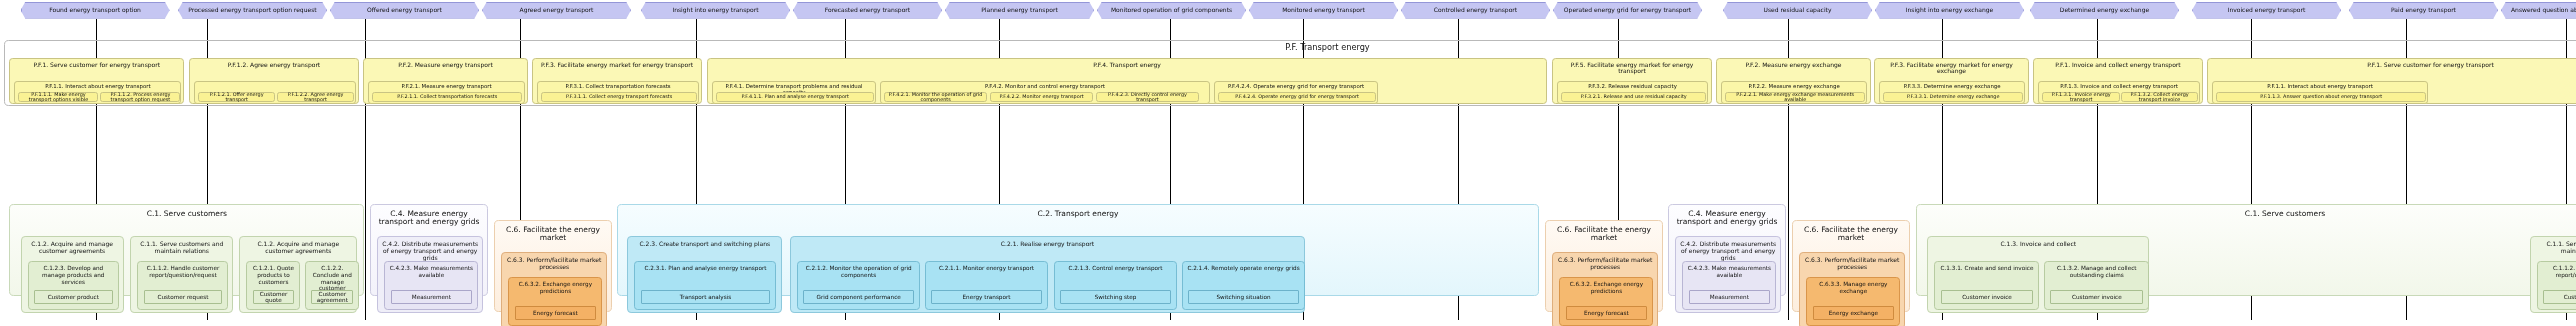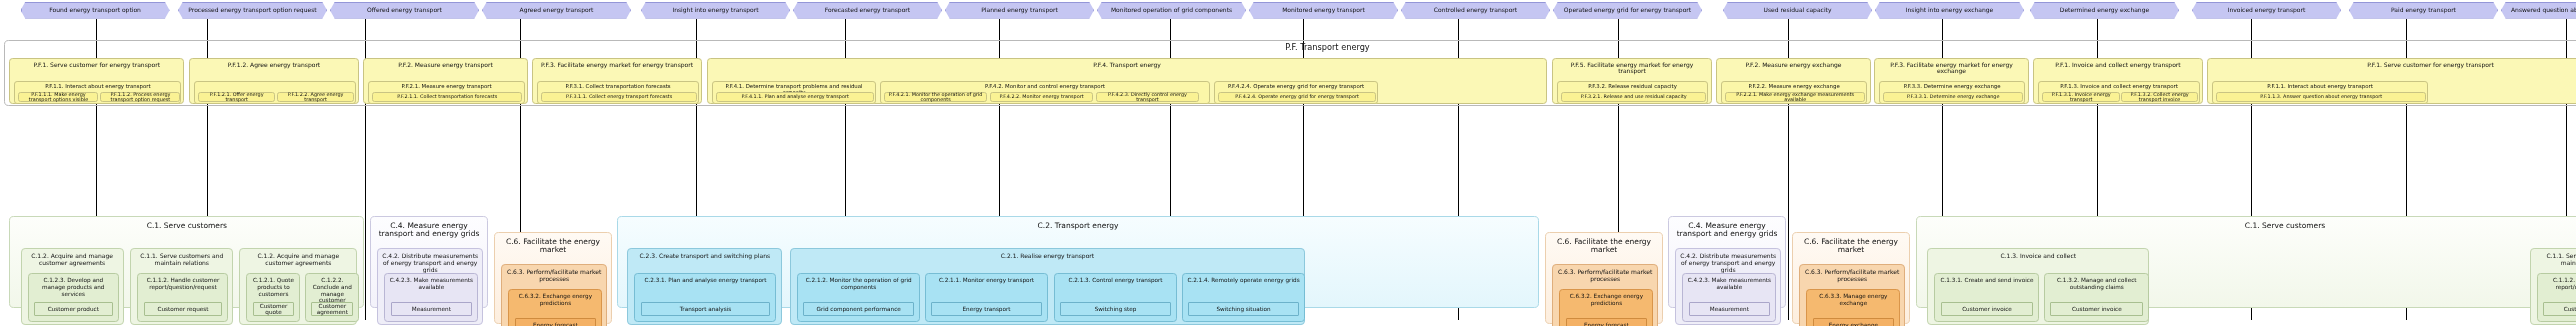--- a/index.html
+++ b/index.html
@@ -28,21 +28,21 @@
 
   .pf2{position:absolute;top:21.6px;height:23px;background:#fbf6a8;border:0.5px solid #c9c483;
        border-radius:3.1px;box-sizing:border-box;}
   .pf2 > .lvl-title{position:absolute;left:0;right:0;top:1.5px;text-align:center;font-size:5.4px;color:#111;line-height:1.15;padding:0 2.1px;}
 
   .pf3{position:absolute;top:10.3px;height:10.3px;background:#faf294;border:0.5px solid #c9c483;
        border-radius:2.6px;box-sizing:border-box;display:flex;align-items:center;justify-content:center;
        text-align:center;font-size:4.9px;color:#111;line-height:1.1;padding:0 1.5px;}
 
   
-  .cap{position:absolute;top:216px;height:92px;border-radius:4.6px;box-sizing:border-box;}
+  .cap{position:absolute;top:204px;height:92px;border-radius:4.6px;box-sizing:border-box;}
   .cap > .cap-title{position:absolute;left:0;right:0;top:4.6px;text-align:center;font-size:7.5px;color:#111;line-height:1.18;padding:0 4.1px;}
 
   .cap-l2{position:absolute;top:31px;height:77px;border-radius:4.1px;box-sizing:border-box;}
   .cap-l2 > .l2-title{position:absolute;left:0;right:0;top:3.1px;text-align:center;font-size:6px;color:#111;line-height:1.18;padding:0 2.6px;}
 
   .cap-l3{position:absolute;top:24px;height:49px;border-radius:3.6px;box-sizing:border-box;}
   .cap-l3 > .l3-title{position:absolute;left:0;right:0;top:3.1px;text-align:center;font-size:5.7px;color:#111;line-height:1.18;padding:0 2.6px;}
 
   .objbox{position:absolute;left:5.2px;right:5.2px;bottom:5.2px;height:14px;border-radius:1px;
           display:flex;align-items:center;justify-content:center;text-align:center;

